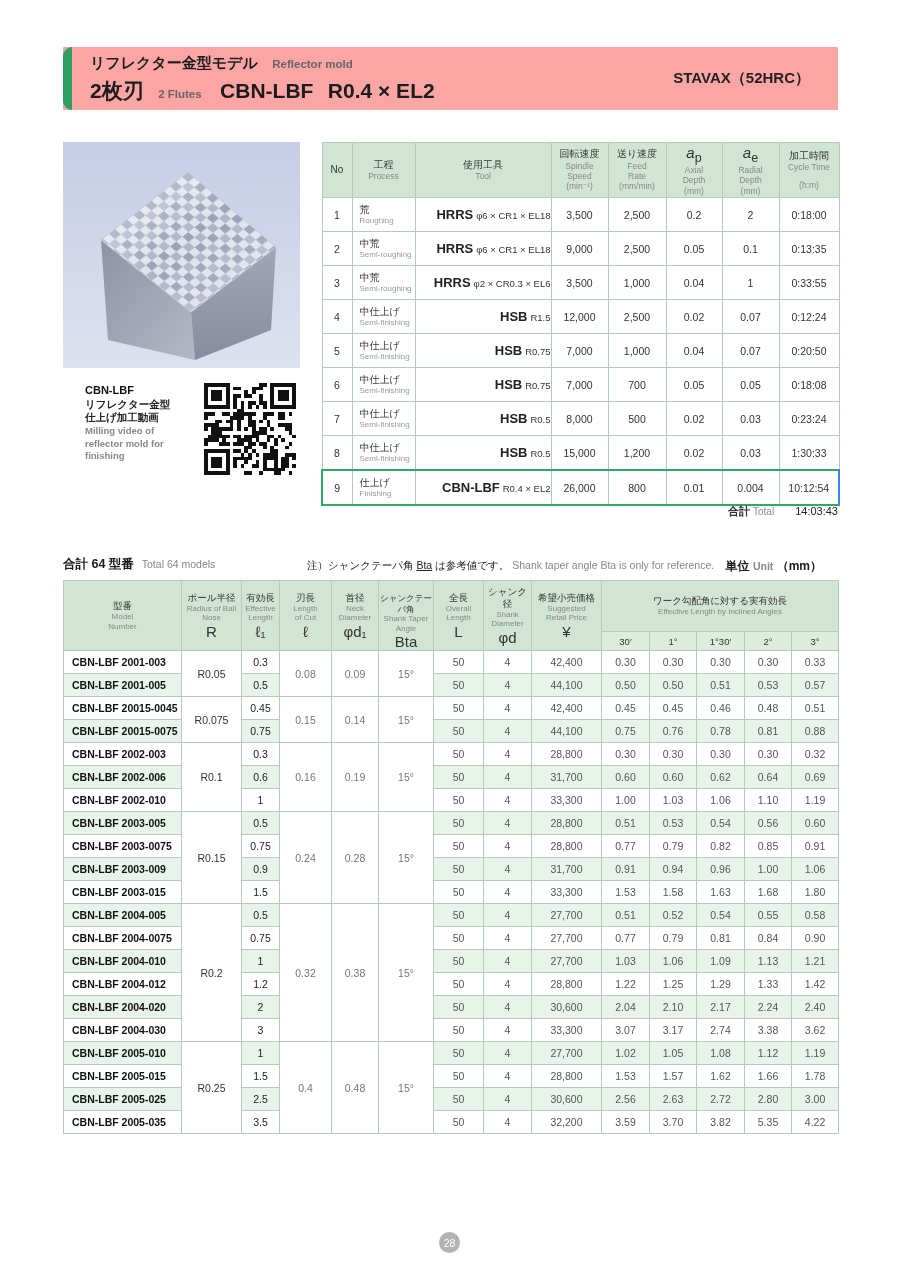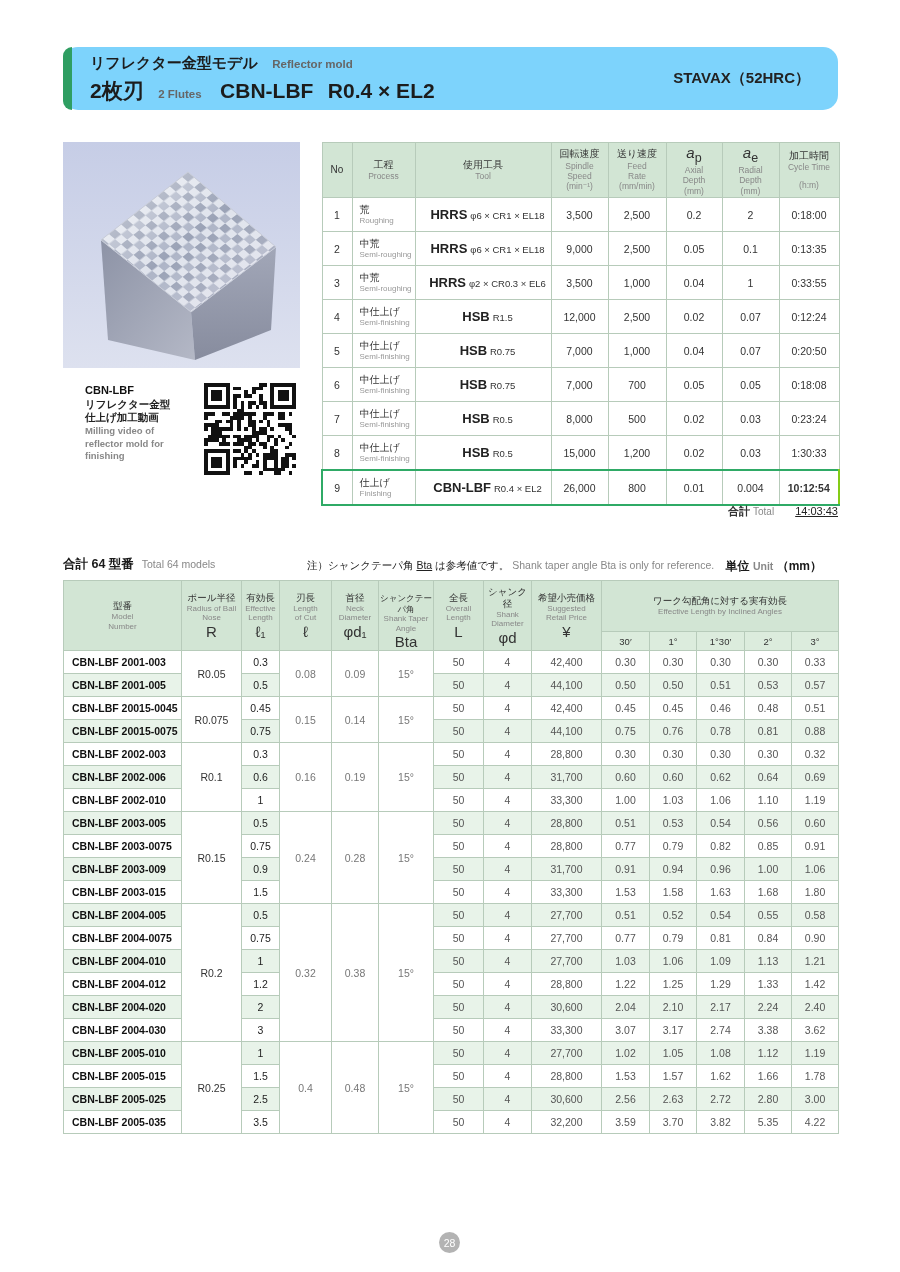--- a/index.html
+++ b/index.html
@@ -1,20 +1,20 @@
 <!DOCTYPE html>
 <html><head>
 <meta charset="utf-8">
 <style>
   html,body{margin:0;padding:0;background:#fff;}
   body{width:900px;height:1272px;position:relative;font-family:"Liberation Sans","DejaVu Sans",sans-serif;color:#222;}
   .abs{position:absolute;}
 
   
-  .hdr{left:63px;top:47px;width:775px;height:63px;background:#7dd3fc;border-radius:15px;display:flex;align-items:center;}
+  .hdr{left:63px;top:47px;width:775px;height:63px;background:#fca5a5;border-radius:1px;display:flex;align-items:center;}
   .hdr-bar{position:absolute;left:0;top:0;width:9px;height:63px;background:#2f9e62;border-radius:9px 0 0 9px;}
   .hdr-text{margin-left:27px;line-height:1.5;}
   .hdr-jp{font-size:15px;font-weight:bold;color:#1c1c1c;}
   .hdr-en{font-size:11.5px;font-weight:bold;color:#666;margin-left:10px;}
   .hdr-line2 b{font-size:21px;color:#1c1c1c;}
   .hdr-mat{position:absolute;right:28px;top:22px;font-size:15px;font-weight:bold;color:#222;}
 
   
   .photo{left:63px;top:142px;width:237px;height:226px;}
 
@@ -36,30 +36,30 @@
   .hsym{font-size:15px;color:#333;text-align:center;}
 
   
   .proc-wrap{left:321px;top:142px;width:517px;}
   .ptable{width:517px;}
   .ptable thead th{height:54px;}
   .ptable td{height:33px;font-size:10.5px;color:#333;background:#fff;}
   .ptable td.proc{text-align:left;padding-left:7px;}
   .ptable td.proc .jp{font-size:10px;color:#333;line-height:1.2;}
   .ptable td.proc .en{font-size:8px;color:#999;line-height:1.2;}
-  .ptable td.tool{text-align:center;padding-left:9px;}
+  .ptable td.tool{text-align:right;padding-left:9px;}
   .ptable td.tool b{font-size:13px;color:#222;font-weight:bold;}
   .ptable td.tool span{font-size:9.5px;color:#333;}
   tr.hl td{border-top:2px solid #2faa66;border-bottom:2px solid #2faa66;}
   tr.hl td:first-child{border-left:2px solid #2faa66;}
-  tr.hl td:last-child{border-right:2px solid #84cc16;font-weight:bold;}
+  tr.hl td:last-child{border-right:2px solid #3b82f6;}
   .ptotal{left:321px;top:504px;width:517px;text-align:right;font-size:11px;}
   .ptotal .jp{font-weight:bold;color:#333;}
   .ptotal .en{color:#888;font-size:10px;}
-  .ptotal .tm{margin-left:18px;color:#222;text-decoration:underline;}
+  .ptotal .tm{margin-left:18px;color:#222;}
 
   
   .mcap{left:63px;top:556px;width:775px;height:18px;font-size:10.5px;}
   .mcap .cjp{font-weight:bold;font-size:12.5px;color:#1a1a1a;}
   .mcap .cen{color:#888;font-size:10.5px;margin-left:5px;}
   .mcap .note{position:absolute;left:244px;top:3px;}
   .mcap .note .njp{color:#222;font-size:10.5px;}
   .mcap .note .bta{text-decoration:underline;}
   .mcap .note .nen{color:#888;font-size:10.5px;}
   .mcap .unit{position:absolute;right:16px;top:2px;font-weight:bold;font-size:12px;color:#1a1a1a;}

